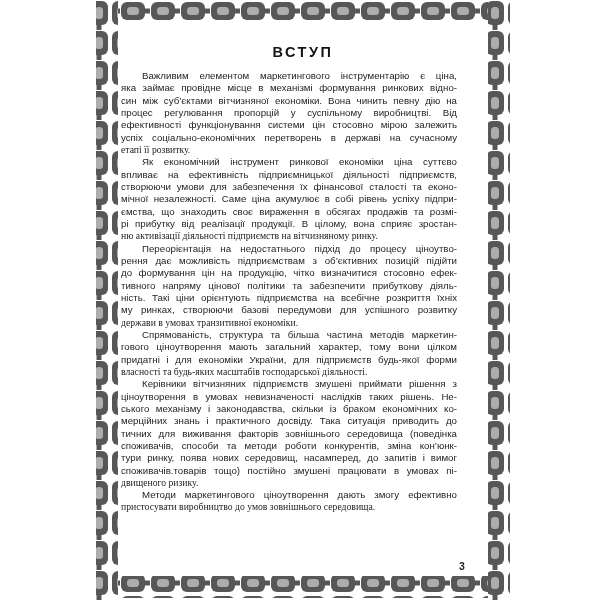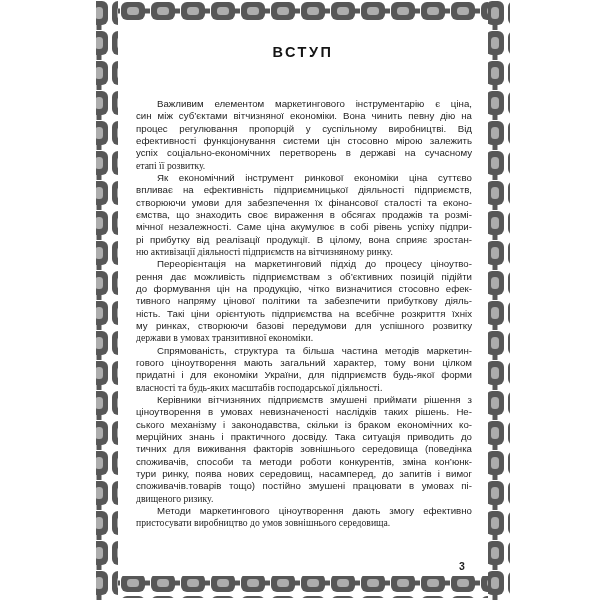--- a/index.html
+++ b/index.html
@@ -7,21 +7,21 @@
     position:relative; width:572px; height:600px;
     background:#ffffff; overflow:hidden;
     font-family:"Liberation Sans", sans-serif;
   }
   .frame { position:absolute; left:0; top:0; width:600px; height:600px; opacity:.95; }
   .page-title {
     position:absolute; left:135px; top:44px; width:336px;
     text-align:center; font-weight:bold; font-size:14.5px;
     letter-spacing:2.5px; color:#141414;
   }
-  .body-text { position:absolute; left:136px; top:70px; width:336px;margin-top:28px; }
+  .body-text { position:absolute; left:121px; top:70px; width:336px; }
   .line {
     white-space:nowrap; line-height:12.33px; font-size:9.7px;
     color:#1d1d1d; text-align:justify; text-align-last:justify;
   }
   .line.first { text-indent:21px; }
   .line.last  { text-align-last:left;font-family:Liberation Serif, serif; }
   .pagenum {
     position:absolute; left:452px; top:560px; width:20px;
     text-align:center; font-size:10.5px; font-weight:bold; color:#222222;
   }
@@ -47,33 +47,34 @@
     <rect x="96" y="0" width="22" height="600" fill="url(#chainV)"></rect>
     <rect x="488" y="0" width="22" height="600" fill="url(#chainV)"></rect>
     <rect x="118" y="1" width="370" height="22" fill="url(#chainH)"></rect>
     <rect x="118" y="576" width="370" height="22" fill="url(#chainH)"></rect>
   </svg>
 
   <div class="page-title">ВСТУП</div>
 
   <div class="body-text" id="text-body">
       <div class="line first">Важливим елементом маркетингового інструментарію є ціна,</div>
+      <div class="line">яка займає провідне місце в механізмі формування ринкових відно-</div>
       <div class="line">син між суб’єктами вітчизняної економіки. Вона чинить певну дію на</div>
       <div class="line">процес регулювання пропорцій у суспільному виробництві. Від</div>
       <div class="line">ефективності функціонування системи цін стосовно мірою залежить</div>
       <div class="line">успіх соціально-економічних перетворень в державі на сучасному</div>
       <div class="line last">етапі її розвитку.</div>
       <div class="line first">Як економічний інструмент ринкової економіки ціна суттєво</div>
       <div class="line">впливає на ефективність підприємницької діяльності підприємств,</div>
       <div class="line">створюючи умови для забезпечення їх фінансової сталості та еконо-</div>
+      <div class="line">мічної незалежності. Саме ціна акумулює в собі рівень успіху підпри-</div>
       <div class="line">ємства, що знаходить своє вираження в обсягах продажів та розмі-</div>
-      <div class="line">мічної незалежності. Саме ціна акумулює в собі рівень успіху підпри-</div>
       <div class="line">рі прибутку від реалізації продукції. В цілому, вона сприяє зростан-</div>
       <div class="line last">ню активізації діяльності підприємств на вітчизняному ринку.</div>
-      <div class="line first">Переорієнтація на маркетинговий підхід до процесу ціноутво-</div>
+      <div class="line first">Переорієнтація на недостатнього підхід до процесу ціноутво-</div>
       <div class="line">рення дає можливість підприємствам з об’єктивних позицій підійти</div>
       <div class="line">до формування цін на продукцію, чітко визначитися стосовно ефек-</div>
       <div class="line">тивного напряму цінової політики та забезпечити прибуткову діяль-</div>
       <div class="line">ність. Такі ціни орієнтують підприємства на всебічне розкриття їхніх</div>
       <div class="line">му ринках, створюючи базові передумови для успішного розвитку</div>
       <div class="line last">держави в умовах транзитивної економіки.</div>
       <div class="line first">Спрямованість, структура та більша частина методів маркетин-</div>
       <div class="line">гового ціноутворення мають загальний характер, тому вони цілком</div>
       <div class="line">придатні і для економіки України, для підприємств будь-якої форми</div>
       <div class="line last">власності та будь-яких масштабів господарської діяльності.</div>

